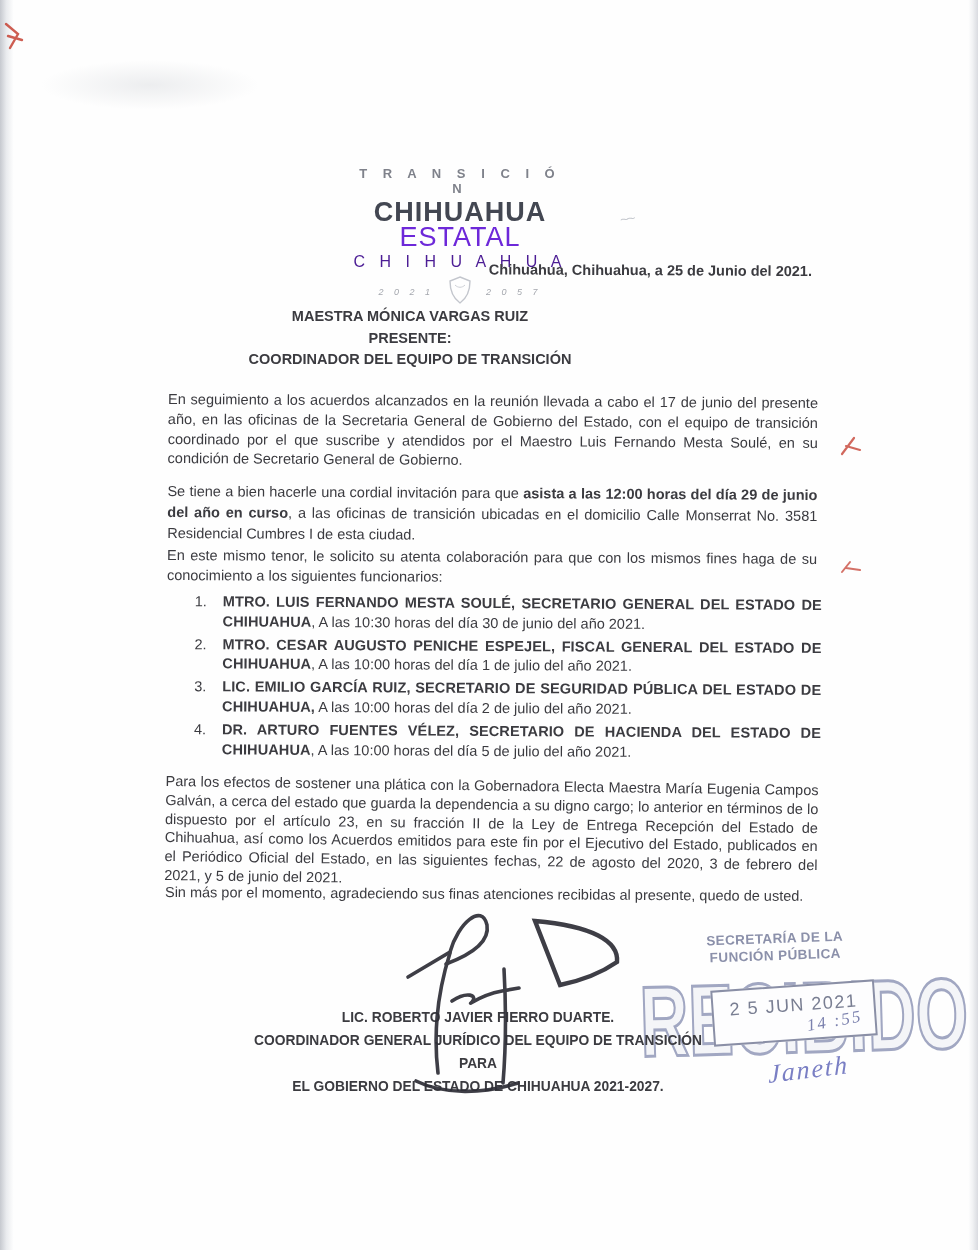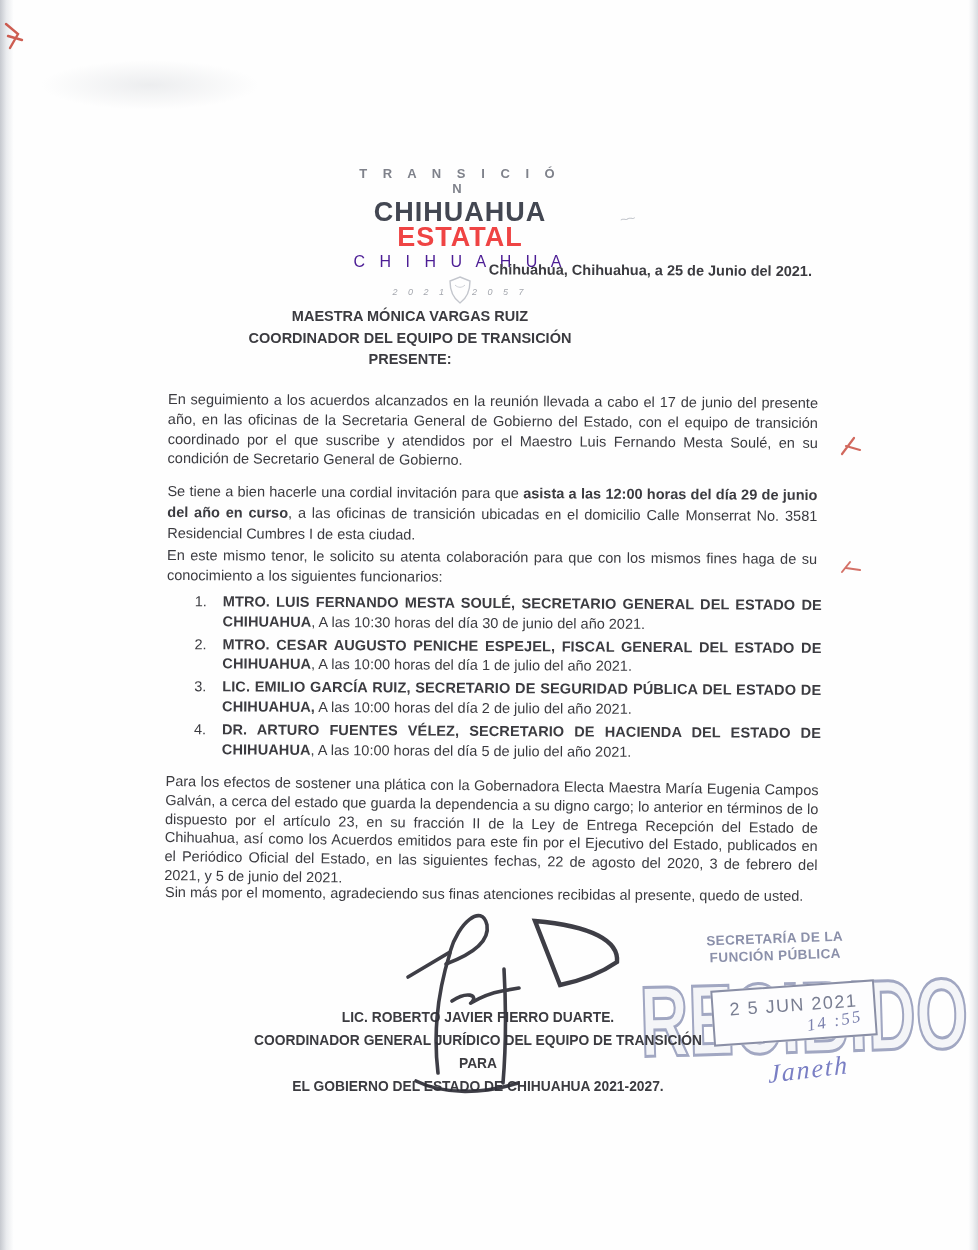--- a/index.html
+++ b/index.html
@@ -12,23 +12,23 @@
     background:linear-gradient(90deg,#c6c9cf 0,#e9ebee 45%,#ffffff 100%); }
   .edge-right { position:absolute; right:0; top:0; width:10px; height:1250px;
     background:linear-gradient(270deg,#d9dbe0 0,#f1f2f4 55%,#ffffff 100%); }
   .smudge { position:absolute; left:40px; top:60px; width:220px; height:50px;
     background:radial-gradient(ellipse at center, rgba(190,194,200,0.28), rgba(255,255,255,0) 70%); }
 
   
   .logo { position:absolute; left:352px; top:126px; width:216px; text-align:center; color:#464a54;margin-top:40px; }
   .logo .l1 { font-size:13px; font-weight:bold; letter-spacing:6px; color:#7f828b; }
   .logo .l2 { font-size:27px; font-weight:800; letter-spacing:1px; line-height:26px; margin-top:3px; color:#434752; }
-  .logo .l3 { font-size:27px; font-weight:700; letter-spacing:1px; line-height:24px; color:#ef4444; }
+  .logo .l3 { font-size:27px; font-weight:400; letter-spacing:1px; line-height:24px; color:#6d28d9; }
   .logo .l4 { font-size:16px; letter-spacing:5px; color:#4c1d95; margin-top:4px; }
-  .years { display:flex; align-items:center; justify-content:center; gap:1px; margin-top:5px; }
+  .years { display:flex; align-items:center; justify-content:center; gap:15px; margin-top:5px; }
   .years .yr { font-size:9px; font-style:italic; letter-spacing:4px; color:#a4a7ae; }
   .squiggle { position:absolute; left:620px; top:210px; color:#c6c9cf; font-size:15px; transform:rotate(-10deg); letter-spacing:-2px; }
 
   .dateline { position:absolute; left:400px; top:262px; width:412px; text-align:right;
     font-weight:bold; font-size:14.5px; transform:rotate(0.3deg); }
 
   .addressee { position:absolute; left:170px; top:306px; width:480px;
     font-weight:bold; font-size:14.5px; line-height:21.5px;text-align:center; }
 
   .body-copy { position:absolute; left:0; top:0; width:978px; transform:rotate(0.35deg); transform-origin:170px 400px; }
@@ -91,22 +91,22 @@
       </span>
       <span class="yr">2 0 5 7</span>
     </div>
   </div>
   <div class="squiggle">~~</div>
 
   <div class="dateline">Chihuahua, Chihuahua, a 25 de Junio del 2021.</div>
 
   <div class="addressee">
     <div>MAESTRA MÓNICA VARGAS RUIZ</div>
+    <div>PRESENTE:</div>
     <div>COORDINADOR DEL EQUIPO DE TRANSICIÓN</div>
-    <div>PRESENTE:</div>
   </div>
 
   <div class="body-copy">
     <div class="para p1">En seguimiento a los acuerdos alcanzados en la reunión llevada a cabo  el 17 de junio del presente año, en las oficinas de la Secretaria General de Gobierno del Estado, con el equipo de transición coordinado por el que suscribe y atendidos por el Maestro Luis Fernando Mesta Soulé, en su condición de Secretario General de Gobierno.</div>
 
     <div class="para p2"><span>Se tiene a bien hacerle una cordial invitación para que </span><b>asista a las 12:00 horas del día 29 de junio del año en curso</b><span>, a las oficinas de transición ubicadas en el domicilio Calle Monserrat No. 3581 Residencial Cumbres I de esta ciudad.</span></div>
 
     <div class="para p3">En este mismo tenor, le solicito su atenta colaboración para que con los mismos fines haga de su conocimiento a los siguientes funcionarios:</div>
 
     <div class="officials">

